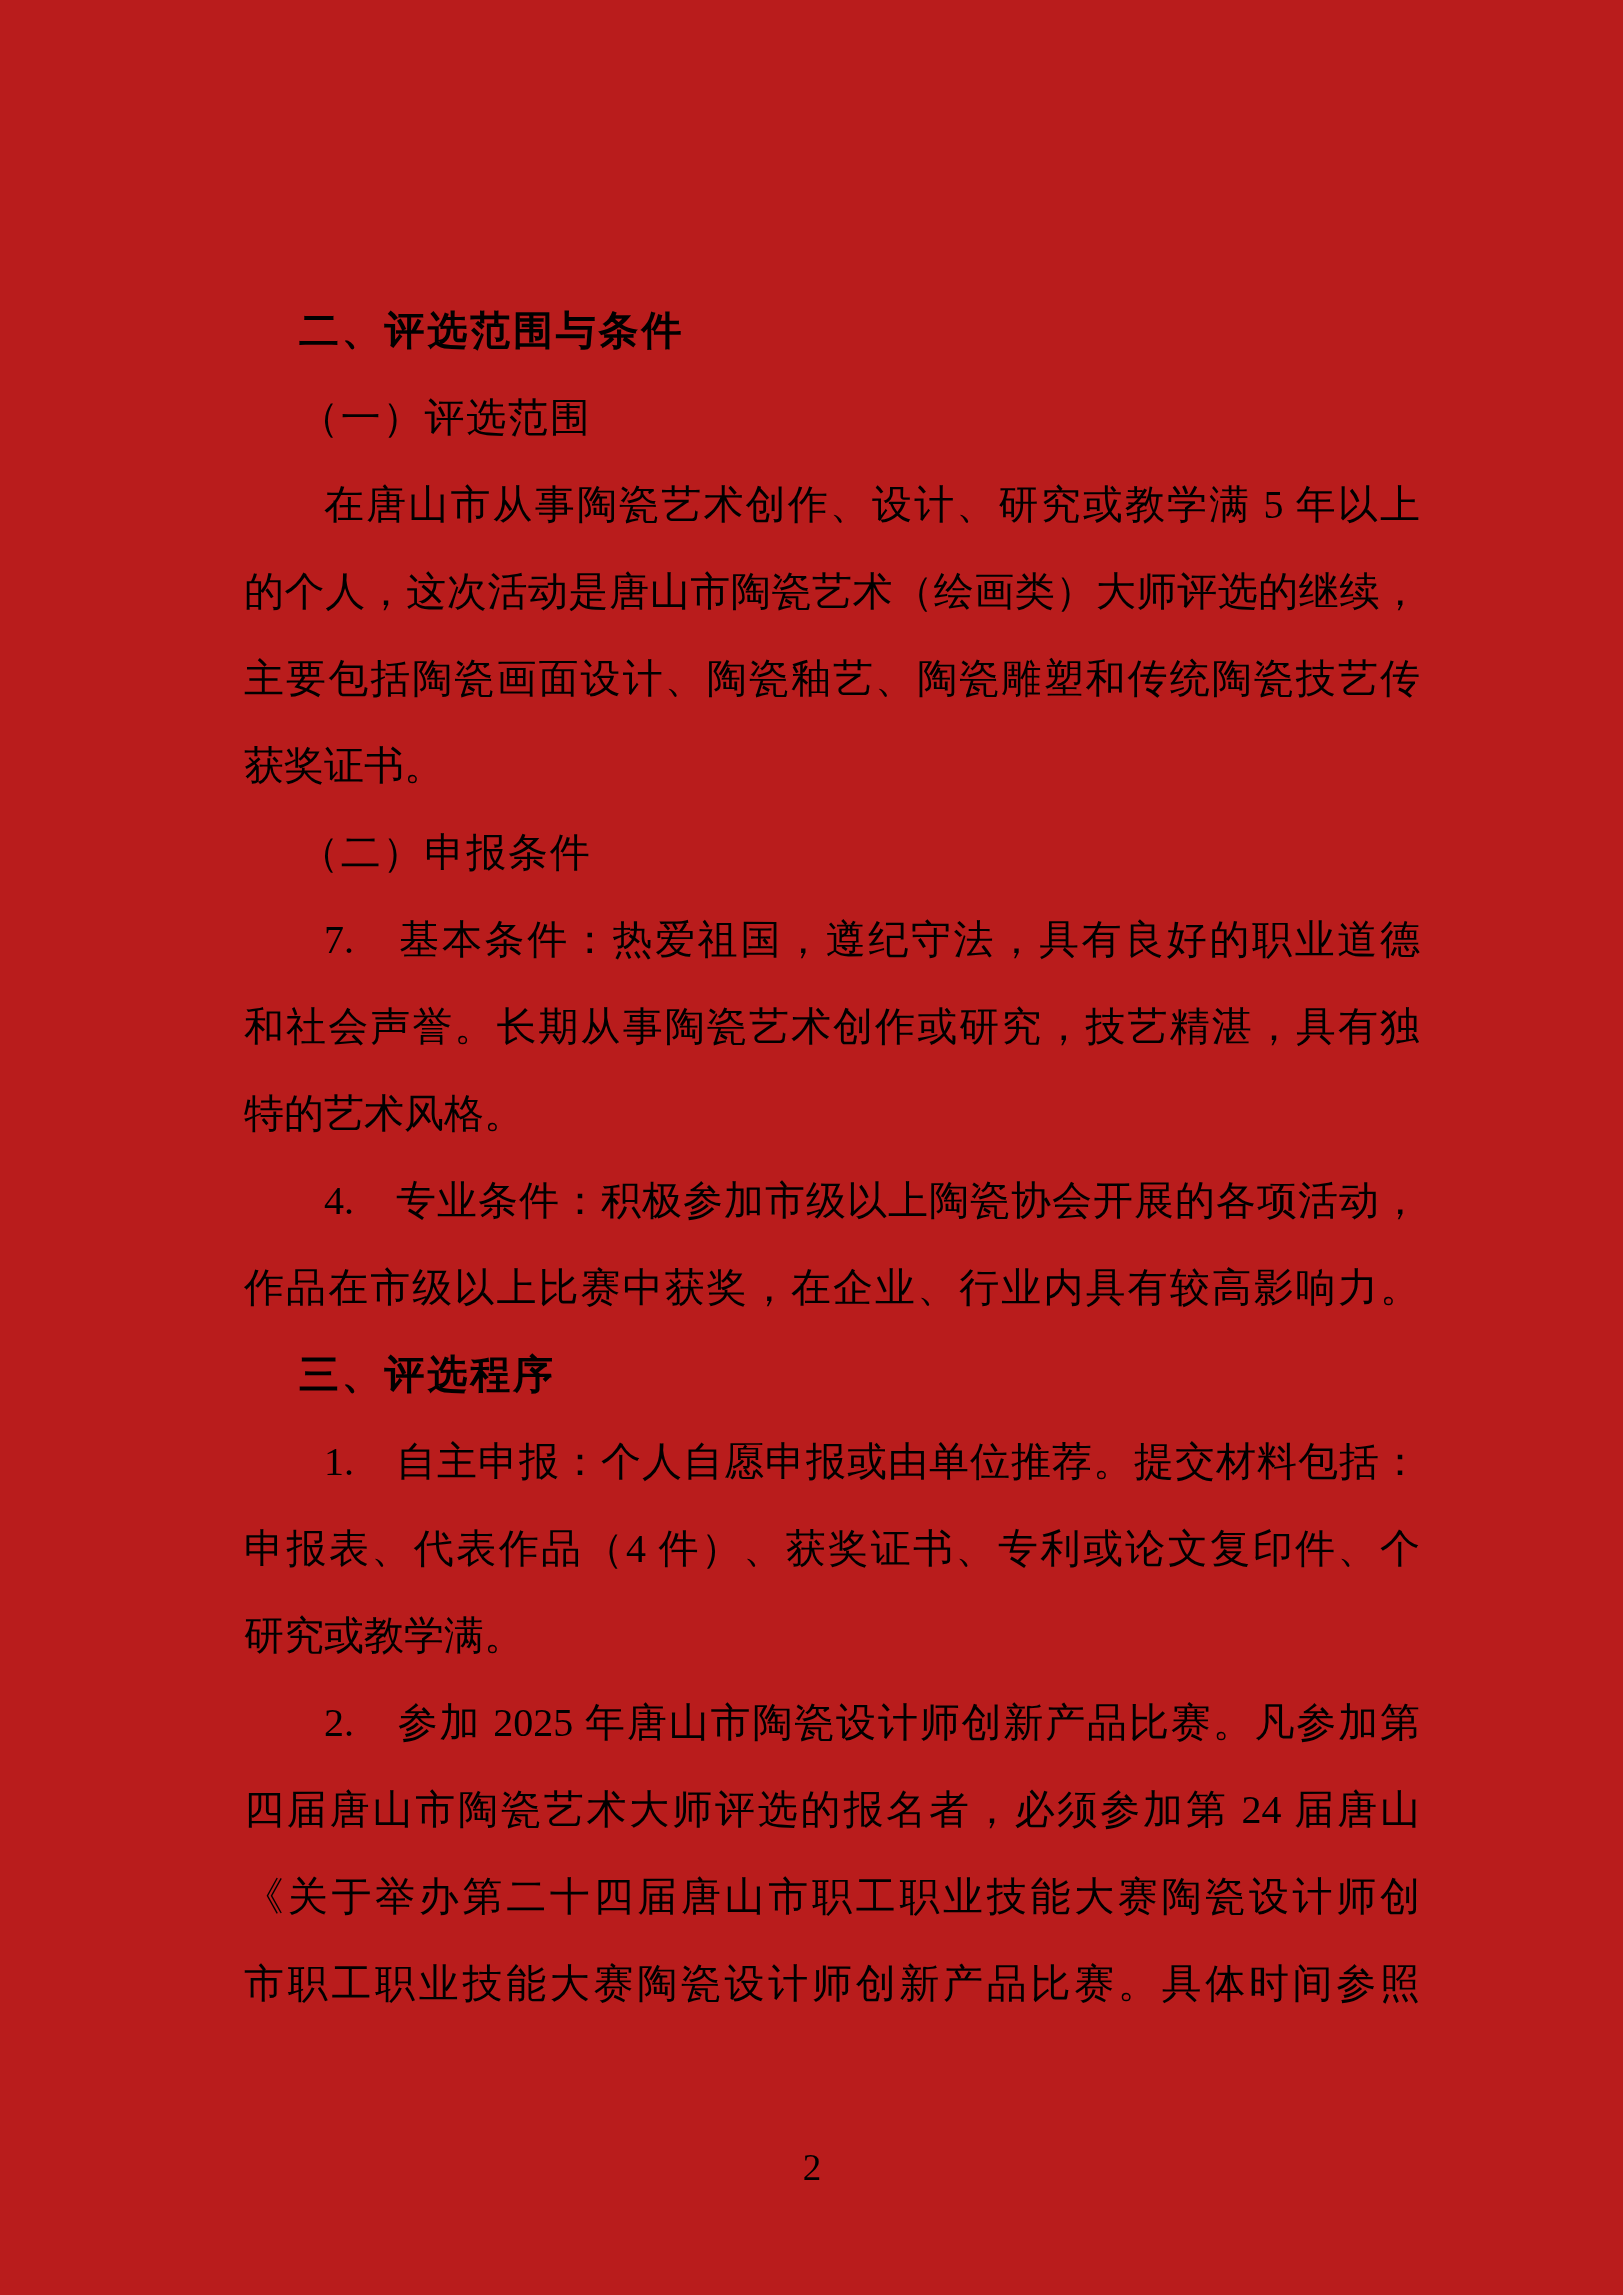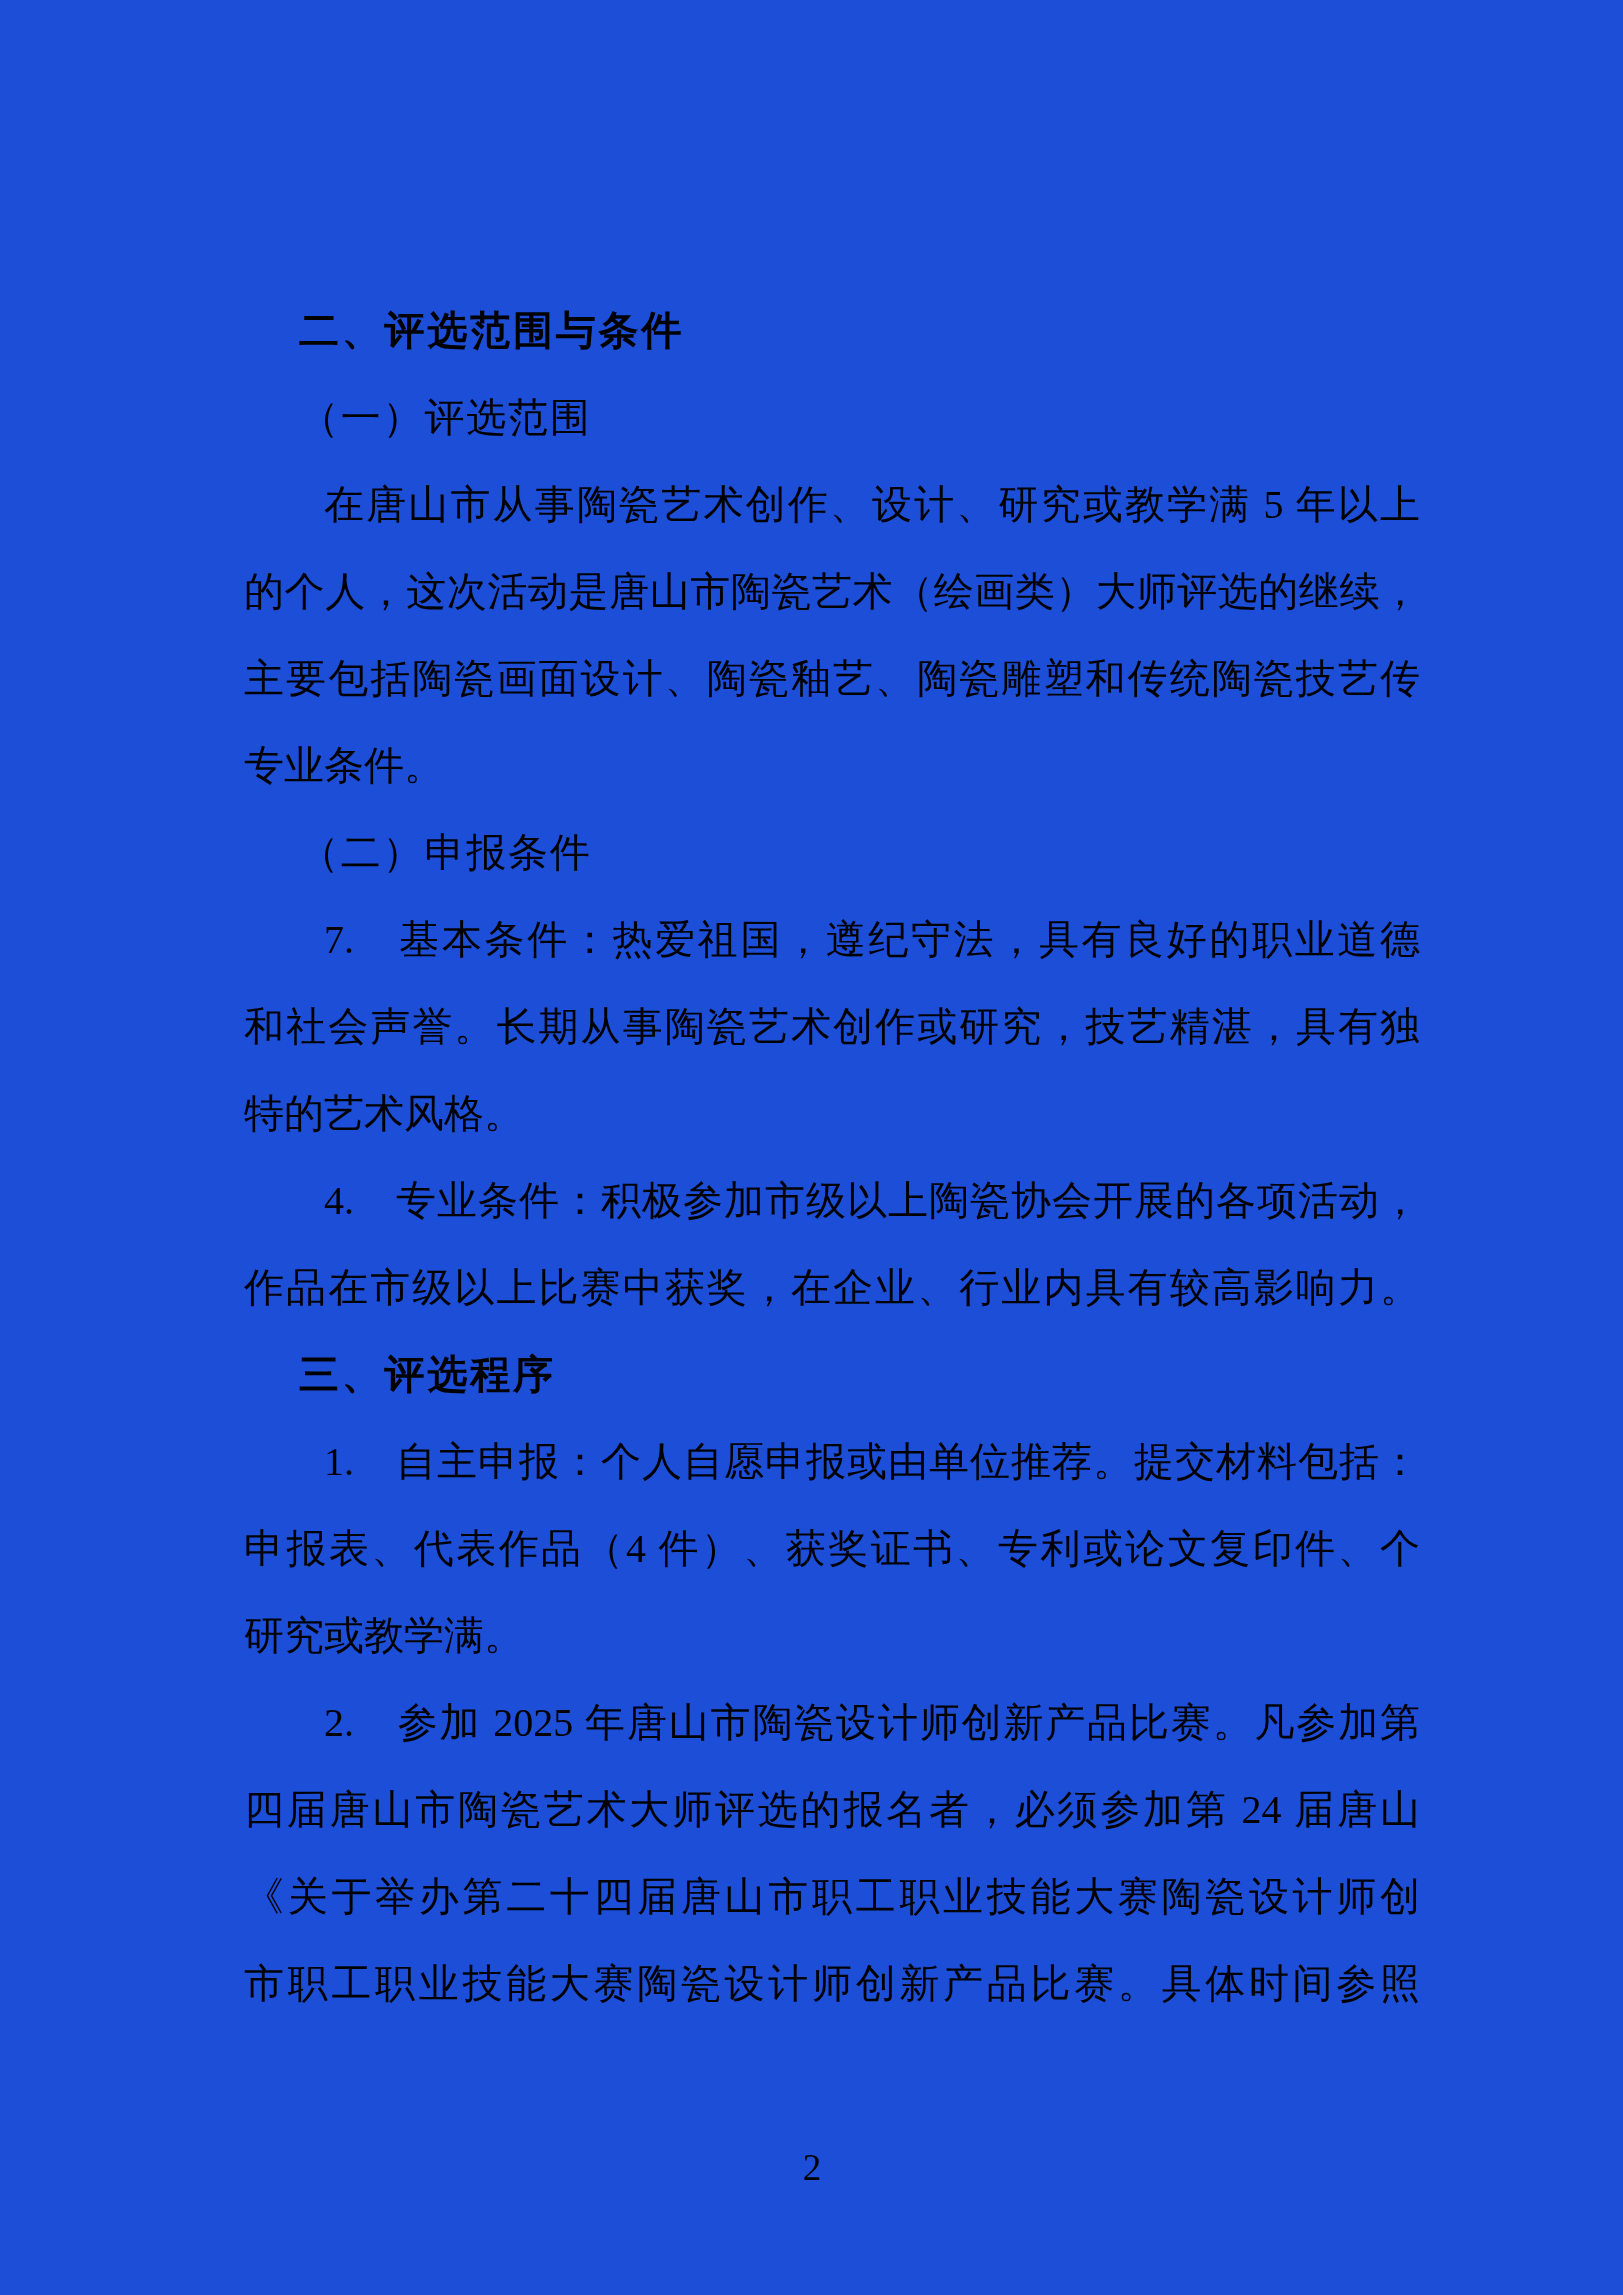--- a/index.html
+++ b/index.html
@@ -4,21 +4,21 @@
 <style>
   html, body {
     margin: 0;
     padding: 0;
     background: #ffffff;
   }
   .page {
     position: relative;
     width: 1624px;
     height: 2296px;
-    background: #1d4ed8;
+    background: #b91c1c;
     color: #000000;
     font-family: "Liberation Serif", serif;
     overflow: hidden;
   }
   .content {
     position: absolute;
     left: 219px;
     top: 287px;
     width: 1201px;
     font-size: 40px;
@@ -63,21 +63,21 @@
 </head>
 <body>
 
 <div class="page">
   <div class="content">
       <div class="heading">二、评选范围与条件</div>
       <div class="subheading">（一）评选范围</div>
       <div class="line first">在唐山市从事陶瓷艺术创作、设计、研究或教学满 5 年以上</div>
       <div class="line">的个人，这次活动是唐山市陶瓷艺术（绘画类）大师评选的继续，</div>
       <div class="line">主要包括陶瓷画面设计、陶瓷釉艺、陶瓷雕塑和传统陶瓷技艺传</div>
-      <div class="line end">专业条件。</div>
+      <div class="line end">获奖证书。</div>
       <div class="subheading">（二）申报条件</div>
       <div class="line first">7.　基本条件：热爱祖国，遵纪守法，具有良好的职业道德</div>
       <div class="line">和社会声誉。长期从事陶瓷艺术创作或研究，技艺精湛，具有独</div>
       <div class="line end">特的艺术风格。</div>
       <div class="line first">4.　专业条件：积极参加市级以上陶瓷协会开展的各项活动，</div>
       <div class="line">作品在市级以上比赛中获奖，在企业、行业内具有较高影响力。</div>
       <div class="heading">三、评选程序</div>
       <div class="line first">1.　自主申报：个人自愿申报或由单位推荐。提交材料包括：</div>
       <div class="line">申报表、代表作品（4 件）、获奖证书、专利或论文复印件、个</div>
       <div class="line end">研究或教学满。</div>

